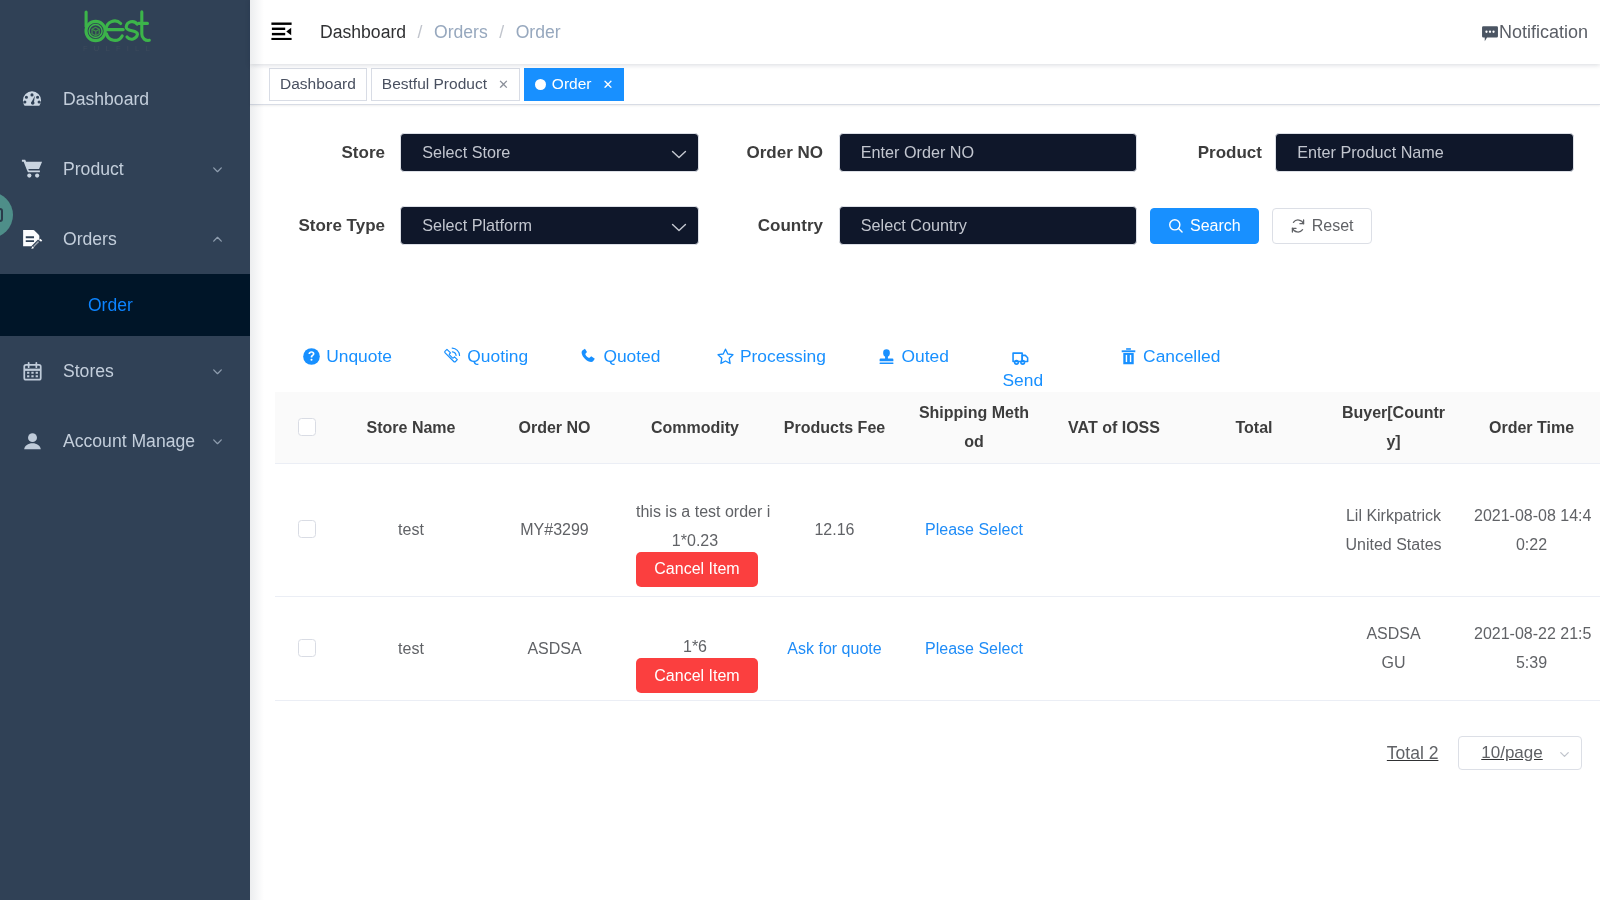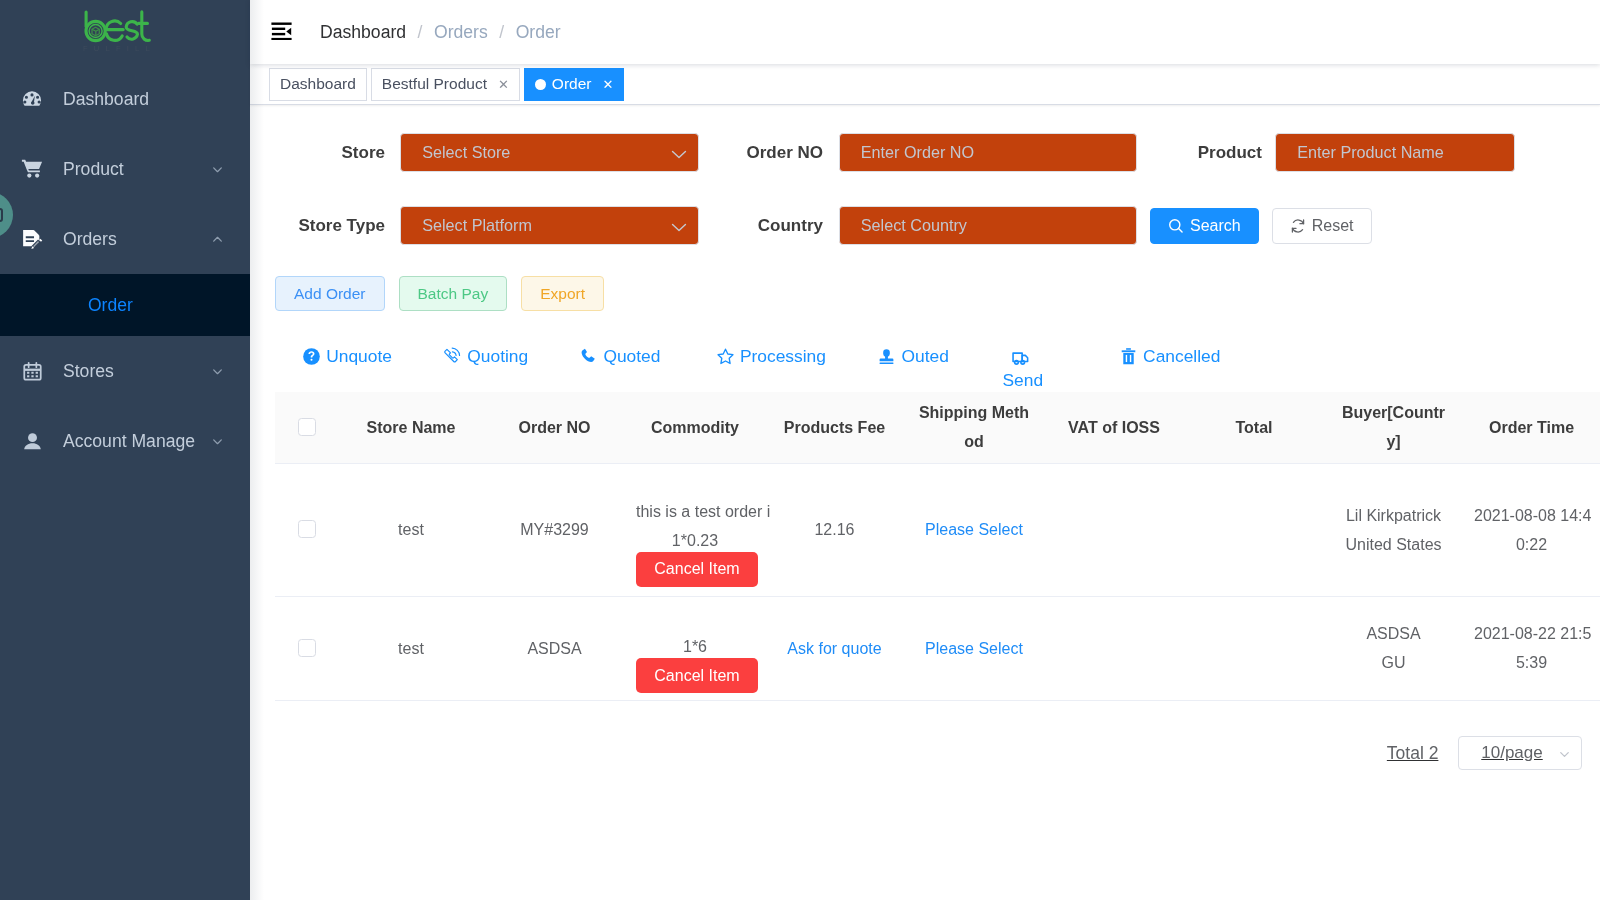--- a/index.html
+++ b/index.html
@@ -87,21 +87,21 @@
     position:absolute; left:250px; top:0px; width:14px; height:900px;
     background:linear-gradient(to right, rgba(0,21,41,.075), rgba(0,21,41,0));
     pointer-events:none; z-index:5;
   }
 
   
   .form-row { display:flex; align-items:center; }
   .form-grp { display:flex; align-items:center; }
   .form-label { font-size:17px; font-weight:bold; color:#3d3d3d; text-align:right; line-height:19px; }
   .ctrl {
-    height:39px; border:1px solid #dcdfe6; border-radius:4px; background:#c2410c;
+    height:39px; border:1px solid #dcdfe6; border-radius:4px; background:#0f172a;
     display:flex; align-items:center; padding:0 21px; font-size:16.2px; color:#c2c6cf;
     position:relative;
   }
   .ctrl .caret { position:absolute; right:10px; top:0; height:39px; display:flex; align-items:center; }
   .btn-search {
     height:36px; background:#1890ff; border:1px solid #1890ff; border-radius:4px; color:#fff;
     font-size:16px; display:inline-flex; align-items:center; justify-content:center; padding:0 17px; cursor:pointer;
   }
   .btn-search .bi { margin-right:6px; display:flex; }
   .btn-reset {
@@ -291,20 +291,35 @@
           <path d="M20.2 5.7v7.6l-4.9-3.8z"></path>
         </svg>
     </div>
     <div class="breadcrumb">
       <span class="bc-item first">Dashboard</span>
       <span class="bc-sep">/</span>
       <span class="bc-item">Orders</span>
       <span class="bc-sep">/</span>
       <span class="bc-item">Order</span>
     </div>
+    <div class="right-menu">
+      <div class="notif">
+        <span class="n-icon">
+          <svg width="18" height="19" viewBox="0 0 24 24" fill="#4b5563">
+              <path d="M3.1 2.3h17.8a1.7 1.7 0 0 1 1.7 1.7v11.5a1.7 1.7 0 0 1-1.7 1.7H8.0L5.0 22.2v-4.9H3.1a1.7 1.7 0 0 1-1.7-1.7V4a1.7 1.7 0 0 1 1.7-1.7z"></path>
+              <g fill="#fff">
+                <circle cx="7.3" cy="9.7" r="1.55"></circle>
+                <circle cx="12" cy="9.7" r="1.55"></circle>
+                <circle cx="16.7" cy="9.7" r="1.55"></circle>
+              </g>
+            </svg>
+        </span>
+        <span>Notification</span>
+      </div>
+    </div>
   </div>
 
   <div class="tabs-view">
     <div class="tab">
       <span>Dashboard</span>
     </div>
     <div class="tab">
       <span>Bestful Product</span>
       <span class="tclose">✕</span>
     </div>
@@ -331,21 +346,21 @@
         </div>
       </div>
       <div class="form-grp" style="position:absolute;left:0;top:0;">
         <div class="form-label" style="position:absolute;left:410px;top:10px;width:138px;">Order NO</div>
         <div class="ctrl" style="position:absolute;left:563.8px;top:0;width:298px;">
           <span>Enter Order NO</span>
         </div>
       </div>
       <div class="form-grp" style="position:absolute;left:0;top:0;">
         <div class="form-label" style="position:absolute;left:860px;top:10px;width:127px;">Product</div>
-        <div class="ctrl" style="position:absolute;left:1000.2px;top:0;width:240px;">
+        <div class="ctrl" style="position:absolute;left:1000.2px;top:0;width:299px;">
           <span>Enter Product Name</span>
         </div>
       </div>
     </div>
 
     <div class="form-row" style="position:absolute;left:0;top:101px;width:1325px;height:39px;">
       <div class="form-grp" style="position:absolute;left:0;top:0;">
         <div class="form-label" style="position:absolute;left:-15px;top:10px;width:125px;">Store Type</div>
         <div class="ctrl" style="position:absolute;left:125.2px;top:0;width:299px;">
           <span>Select Platform</span>
@@ -379,31 +394,20 @@
                 <path d="M3.7 15.4A8.8 8.8 0 0 0 18.9 17.6"></path>
                 <path d="M20.4 3.0v5.6h-5.5"></path>
                 <path d="M3.6 21.0v-5.6h5.5"></path>
               </svg>
           </span>
           <span>Reset</span>
         </div>
       </div>
     </div>
 
-    <div style="position:absolute;left:0;top:171px;display:flex;align-items:center;">
-      <div class="abtn primary">
-          <span>Add Order</span>
-        </div>
-      <div class="abtn success">
-          <span>Batch Pay</span>
-        </div>
-      <div class="abtn warning">
-          <span>Export</span>
-        </div>
-    </div>
 
     <div class="stabs" style="position:absolute;left:0;top:241px;height:24px;">
       <div class="stab" style="position:absolute;left:26.8px;top:0;">
         <span class="si">
             <svg width="19" height="19" viewBox="0 0 24 24">
               <circle cx="12" cy="12" r="10.5" fill="#1890ff"></circle>
               <path d="M12 5.5c-2.1 0-3.7 1.3-3.9 3.3h2.2c.1-.8.8-1.4 1.7-1.4.9 0 1.6.6 1.6 1.3 0 .6-.3.9-1.2 1.5-1 .7-1.4 1.3-1.4 2.4v.7h2.1v-.5c0-.7.3-1.1 1.2-1.7 1-.7 1.5-1.4 1.5-2.5 0-1.8-1.6-3.1-3.8-3.1zm0 9.3a1.3 1.3 0 1 0 0 2.6 1.3 1.3 0 0 0 0-2.6z" fill="#fff"></path>
             </svg>
           </span>
         <span>Unquote</span>

